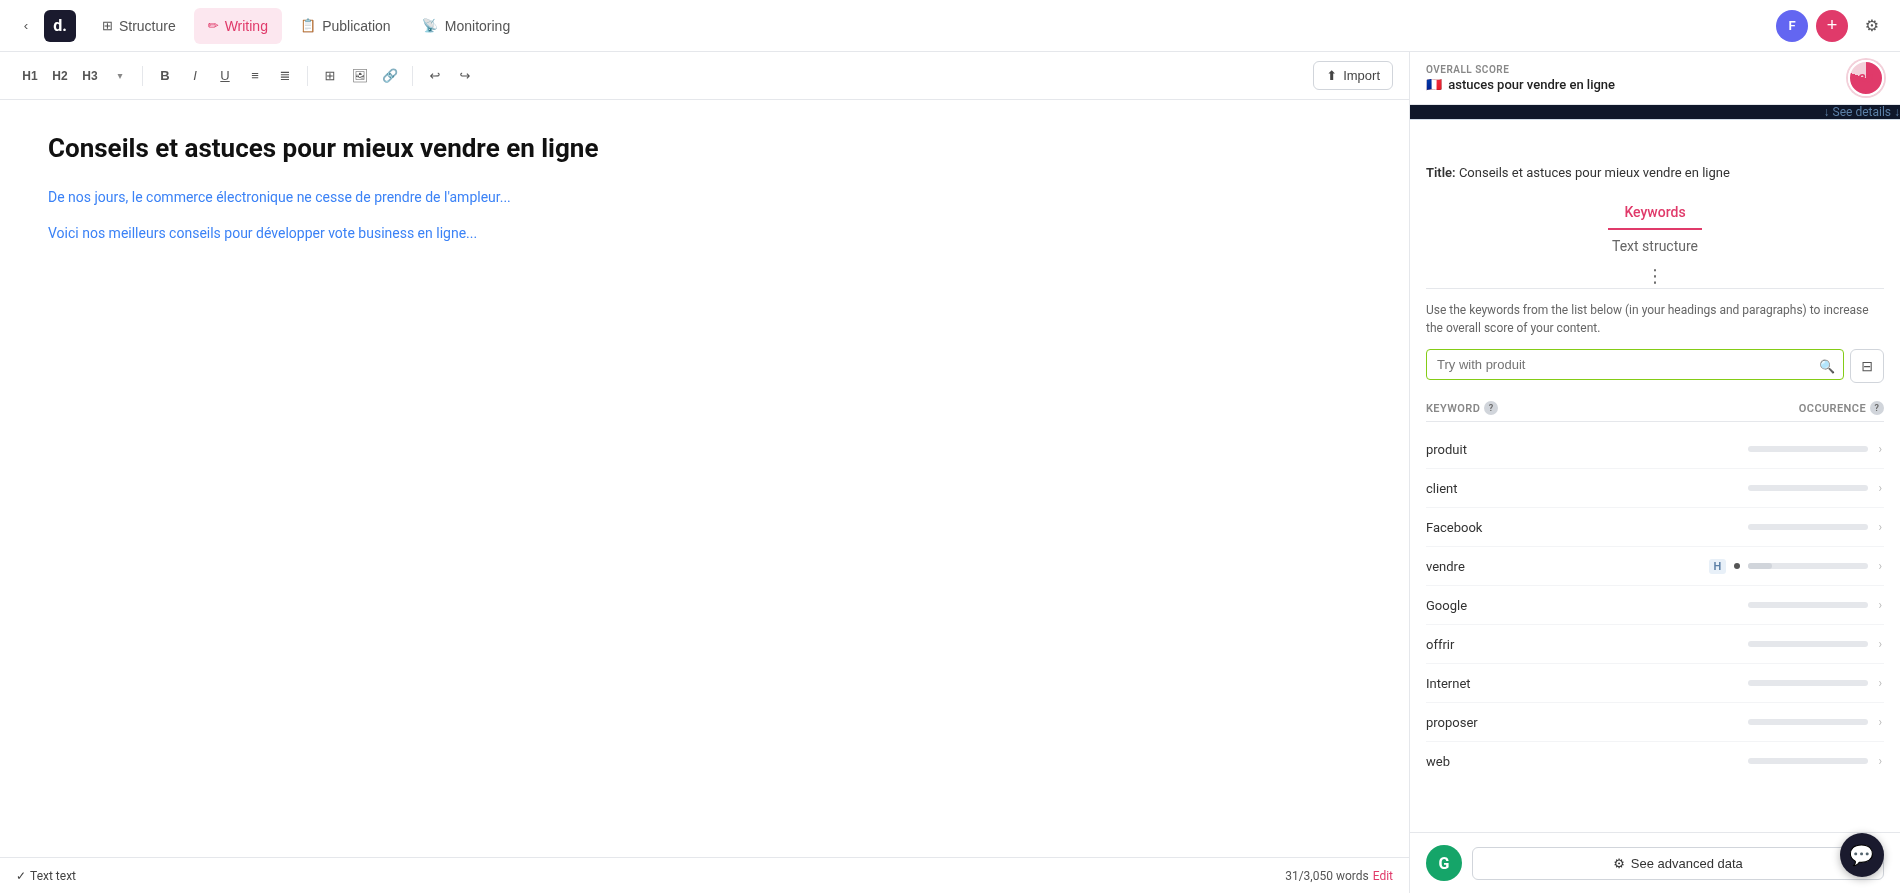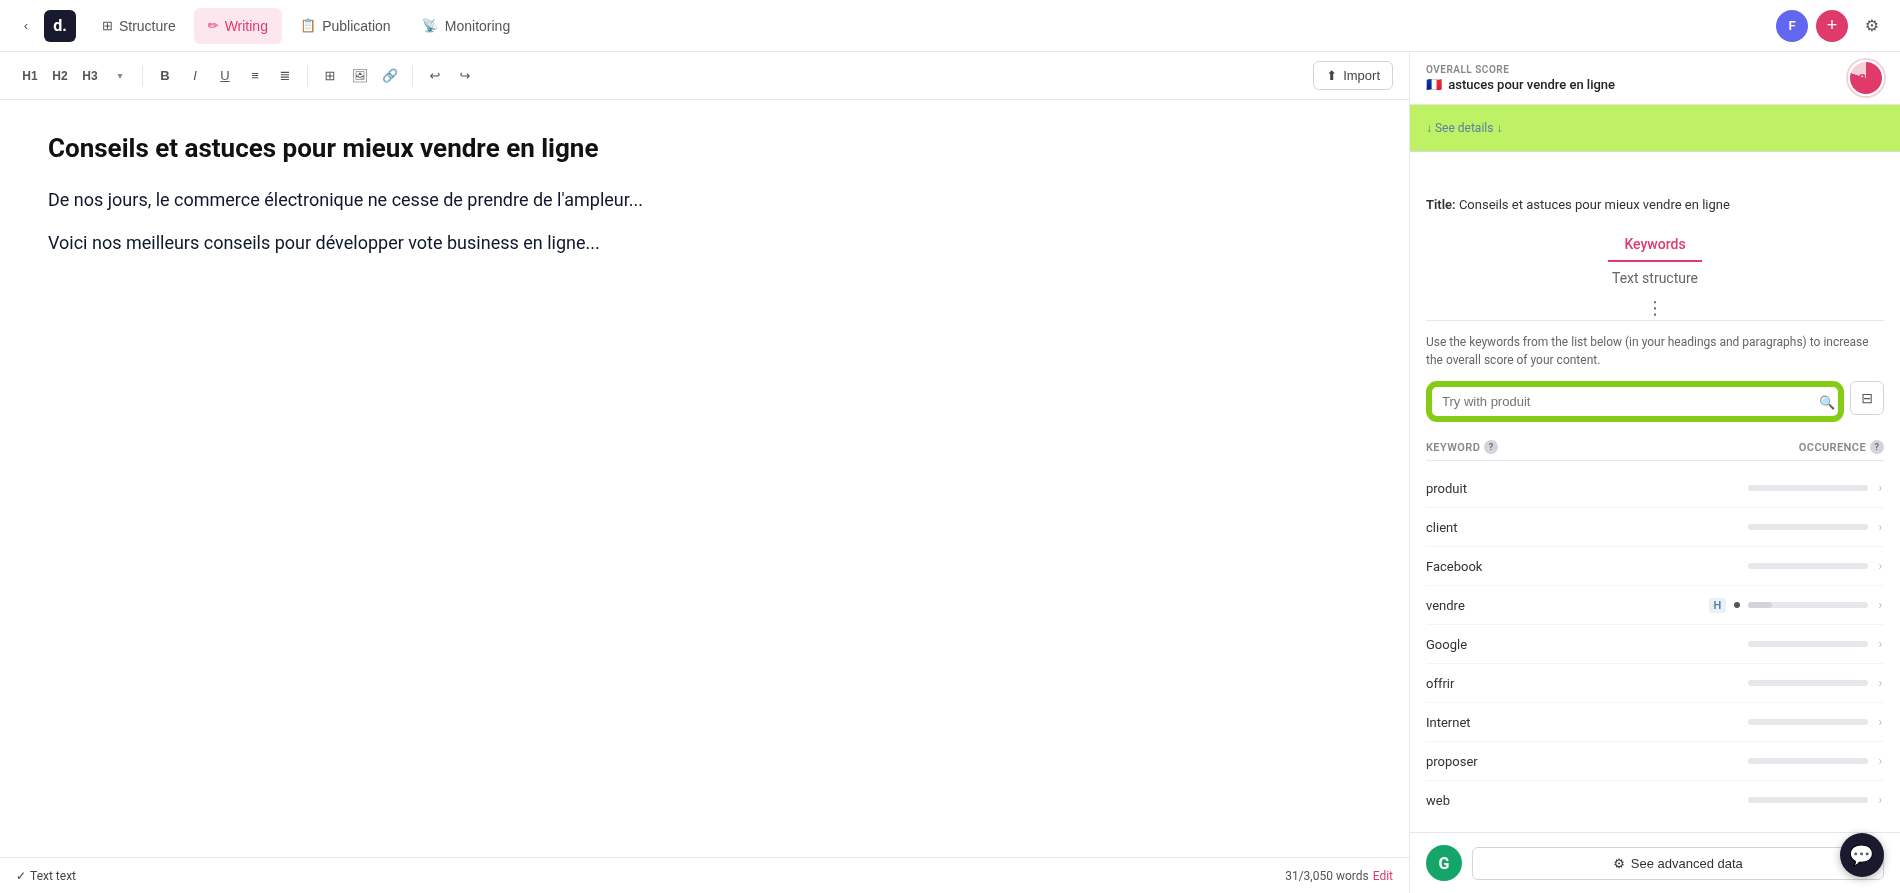--- a/index.html
+++ b/index.html
@@ -51,21 +51,21 @@
     .chevron-btn { font-size: 10px; color: #888; }
     .import-btn {
       margin-left: auto; display: flex; align-items: center; gap: 6px;
       padding: 6px 12px; border: 1px solid #d1d5db; border-radius: 6px;
       background: #fff; cursor: pointer; font-size: 13px; color: #444;
     }
 
     
     .editor-content { flex: 1; padding: 32px 48px; overflow-y: auto; }
     .editor-title { font-size: 26px; font-weight: 700; margin-bottom: 20px; color: #111; line-height: 1.3; }
-    .editor-para { font-size: 18px; color: #0f172a; margin-bottom: 14px; line-height: 1.6; }
+    .editor-para { font-size: 14px; color: #3b82f6; margin-bottom: 14px; line-height: 1.6; }
 
     
     .status-bar {
       height: 36px; border-top: 1px solid #e5e7eb; display: flex; align-items: center;
       padding: 0 16px; font-size: 12px; color: #555; flex-shrink: 0; background: #fff;
     }
     .status-bar .saved-text { display: flex; align-items: center; gap: 4px; color: #444; }
     .status-bar .word-count { margin-left: auto; display: flex; align-items: center; gap: 4px; }
     .status-bar .edit-link { color: #e03a6a; cursor: pointer; text-decoration: none; }
 
@@ -77,21 +77,21 @@
       padding: 8px 16px; border-bottom: 1px solid #e5e7eb; background: #fff;
       display: flex; align-items: center; justify-content: space-between;
     }
     .score-label { font-size: 10px; font-weight: 600; color: #888; text-transform: uppercase; letter-spacing: 0.5px; }
     .score-badge {
       width: 36px; height: 36px; border-radius: 50%; background: conic-gradient(#e03a6a 0deg 288deg, #f3d0da 288deg 360deg);
       display: flex; align-items: center; justify-content: center; font-size: 13px; font-weight: 700;
       color: #e03a6a; border: 2px solid #fff; box-shadow: 0 0 0 2px #f3d0da;
     }
     .score-title { font-size: 13px; font-weight: 500; color: #222; display: flex; align-items: center; gap: 6px; }
-    .see-details { text-align: left; padding: 16px; font-size: 12px; color: #5b7fa6; background: #bef264; cursor: pointer; border-bottom: 1px solid #d1dce8; }
+    .see-details { text-align: right; padding: 0; font-size: 12px; color: #5b7fa6; background: #0f172a; cursor: pointer; border-bottom: 1px solid #d1dce8; }
 
     
     .panel-inner { flex: 1; display: flex; flex-direction: column; overflow: hidden; padding: 16px; }
 
     .panel-title-row { display: flex; align-items: flex-start; margin-bottom: 16px; margin-top: 29px; }
     .panel-title { font-size: 13px; color: #333; }
     .panel-title strong { font-weight: 600; }
 
     
     .kw-tabs { display: flex; align-items: center; border-bottom: 1px solid #e5e7eb; margin-bottom: 12px; gap: 0; flex-direction: column; }
@@ -99,21 +99,21 @@
     .kw-tab.active { color: #e03a6a; border-bottom-color: #e03a6a; font-weight: 500; }
     .kw-tab-spacer { flex: 1; }
     .kw-more { width: 24px; height: 24px; display: flex; align-items: center; justify-content: center; cursor: pointer; color: #666; font-size: 18px; border: none; background: none; }
 
     .kw-desc { font-size: 12px; color: #666; line-height: 1.5; margin-bottom: 12px; }
 
     
     .kw-search-row { display: flex; gap: 6px; margin-bottom: 12px; }
     .kw-search-wrap { flex: 1; position: relative; }
     .kw-search-input {
-      width: 100%; padding: 7px 32px 7px 10px; border: 6px solid #84cc16; border-radius: 11px;
+      width: 100%; padding: 7px 32px 7px 10px; border: 1px solid #84cc16; border-radius: 4px;
       font-size: 13px; color: #15803d; outline: none;
     }
     .kw-search-icon { position: absolute; right: 8px; top: 50%; transform: translateY(-50%); color: #888; font-size: 13px; }
     .kw-filter-btn { width: 34px; height: 34px; border: 1px solid #d1d5db; border-radius: 6px; display: flex; align-items: center; justify-content: center; cursor: pointer; background: #fff; color: #555; font-size: 14px; }
 
     
     .kw-table { flex: 1; overflow: hidden; display: flex; flex-direction: column; }
     .kw-table-header { display: flex; align-items: center; padding: 6px 0; font-size: 11px; font-weight: 600; color: #888; text-transform: uppercase; letter-spacing: 0.4px; border-bottom: 1px solid #e5e7eb; margin-bottom: 8px; }
     .kw-col-keyword { flex: 1; display: flex; align-items: center; gap: 4px; }
     .kw-col-occurrence { width: 200px; display: flex; align-items: center; justify-content: flex-end; gap: 4px; }

